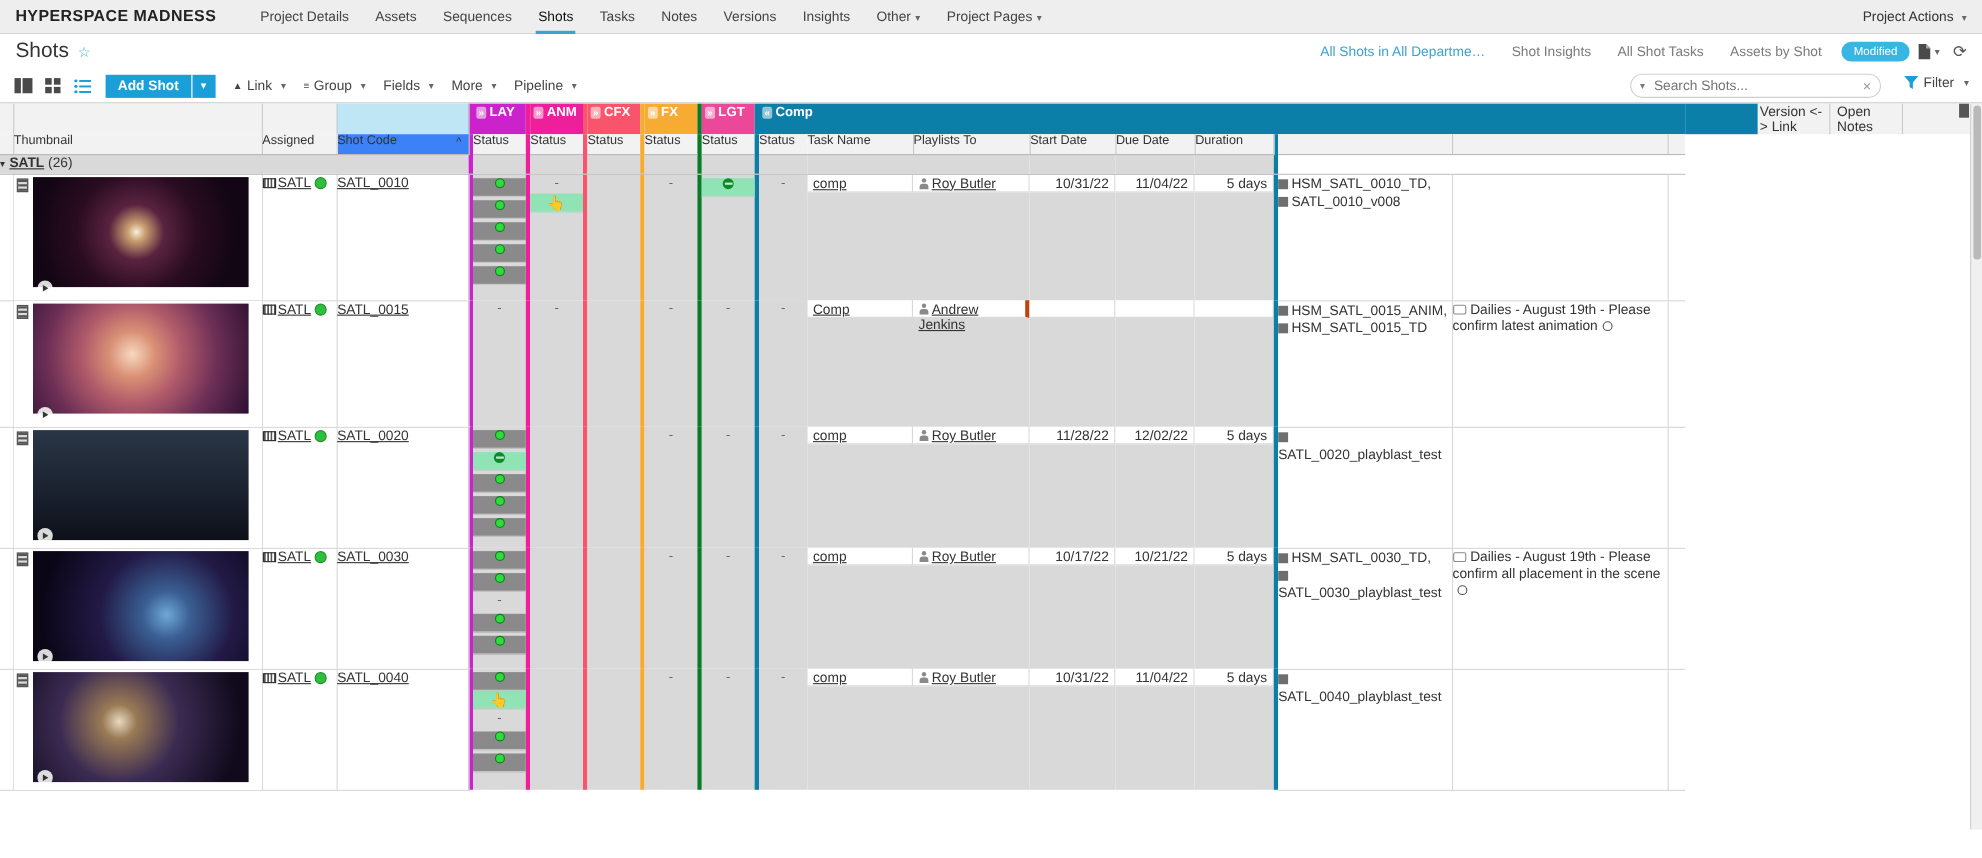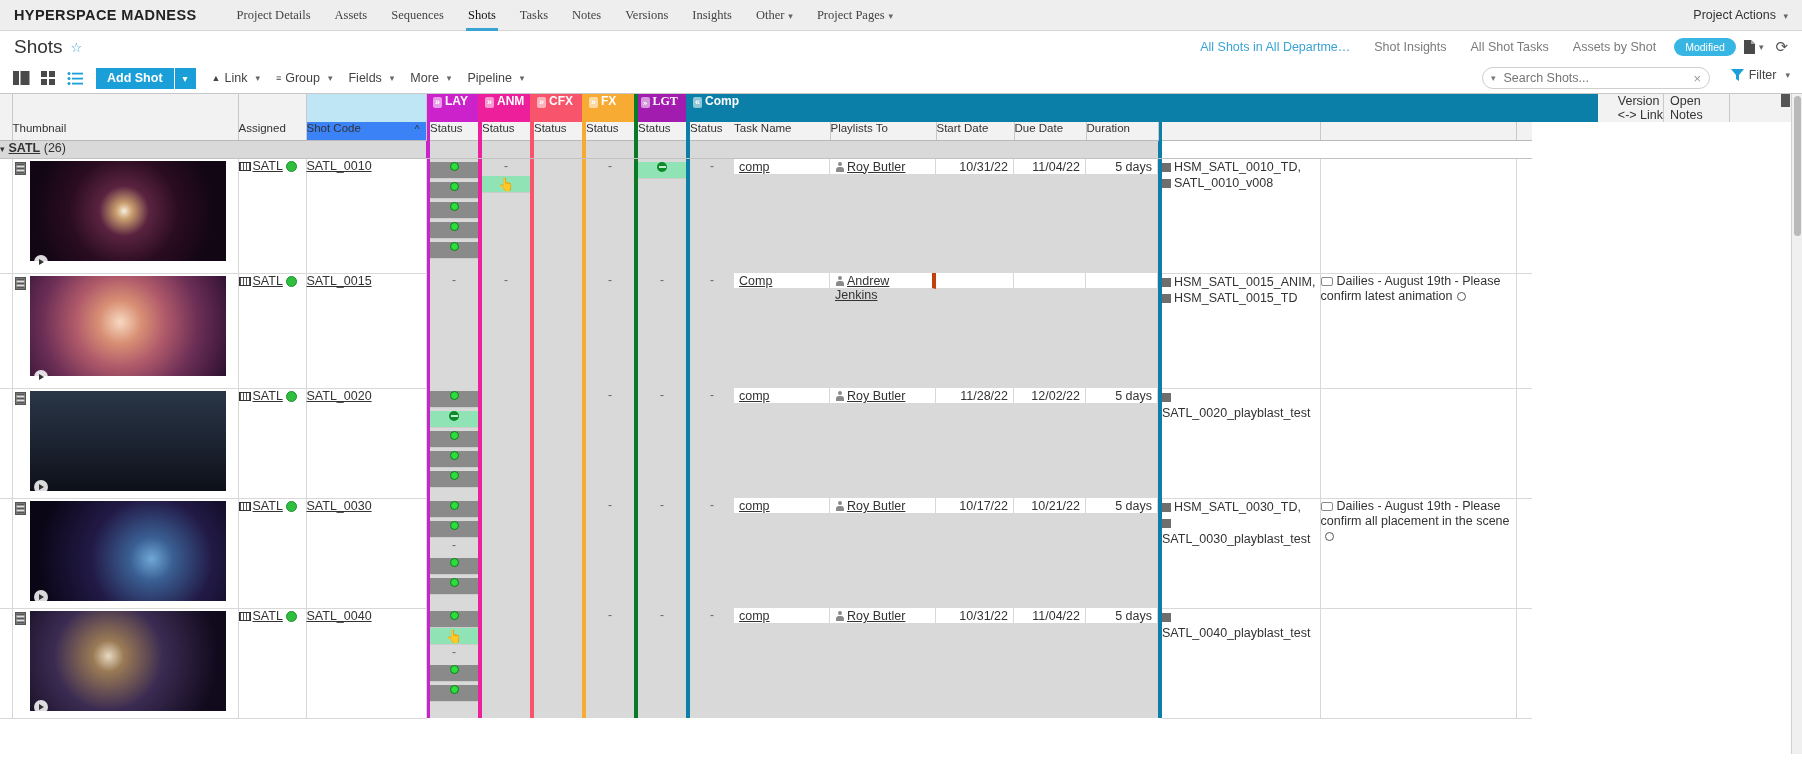--- a/index.html
+++ b/index.html
@@ -5,21 +5,21 @@
   * { box-sizing: border-box; margin:0; padding:0; }
   html,body { width:1802px; height:780px; overflow:hidden; background:#fff;
     font-family:"Liberation Sans", sans-serif; font-size:12.5px; color:#333; }
 
   
   .topnav { height:31px; background:#eeeeee; border-bottom:1px solid #d5d5d5;
     display:flex; align-items:center; padding:0 14px; position:relative; }
   .brand { font-size:14.5px; font-weight:bold; letter-spacing:.4px; color:#222; margin-right:28px; }
   .navitems { display:flex; align-items:center; height:31px; }
   .navitem { padding:0 12px; height:31px; line-height:31px; color:#444; font-size:12.5px;
-    white-space:nowrap; cursor:pointer; position:relative;font-family:Liberation Serif, serif; }
+    white-space:nowrap; cursor:pointer; position:relative; }
   .navitem.active { color:#111; }
   .navitem.active:after { content:""; position:absolute; left:10px; right:10px; bottom:0;
     height:3px; background:#3aa3d4; }
   .caret { font-size:9px; margin-left:4px; color:#666; }
   .proj-actions { position:absolute; right:14px; top:0; height:31px; line-height:31px;
     font-size:12.5px; color:#333; cursor:pointer; }
 
   
   .titlerow { height:32px; display:flex; align-items:center; padding:0 14px; position:relative;
     background:#fff; }
@@ -273,25 +273,25 @@
           <th style="background:#bfe6f5"></th>
           <th style="background:#cc22cc;border-right:none;padding:0"></th>
           <th colspan="1" style="background:#cc22cc;border-right:none;color:#fff;"><span class="pipe-hdr"><span class="chev">»</span><span>LAY</span></span></th>
           <th style="background:#ee1f9a;border-right:none;padding:0"></th>
           <th colspan="1" style="background:#ee1f9a;border-right:none;color:#fff;"><span class="pipe-hdr"><span class="chev">»</span><span>ANM</span></span></th>
           <th style="background:#f8546b;border-right:none;padding:0"></th>
           <th colspan="1" style="background:#f8546b;border-right:none;color:#fff;margin-left:40px;"><span class="pipe-hdr"><span class="chev">»</span><span>CFX</span></span></th>
           <th style="background:#f7ab33;border-right:none;padding:0"></th>
           <th colspan="1" style="background:#f7ab33;border-right:none;color:#fff;"><span class="pipe-hdr"><span class="chev">»</span><span>FX</span></span></th>
           <th style="background:#0a7a28;border-right:none;padding:0"></th>
-          <th colspan="1" style="background:#a21caf;border-right:none;color:#fff;font-family:Liberation Serif, serif;"><span class="pipe-hdr"><span class="chev">»</span><span>LGT</span></span></th>
+          <th colspan="1" style="background:#ec4899;border-right:none;color:#fff;"><span class="pipe-hdr"><span class="chev">»</span><span>LGT</span></span></th>
           <th style="background:#0c7fa8;border-right:none;padding:0"></th>
           <th colspan="10" style="background:#0c7fa8;border-right:none;color:#fff;"><span class="pipe-hdr"><span class="chev">«</span><span>Comp</span></span></th>
           <th style="background:#0c7fa8;border-right:none;padding:0"></th>
-          <th style="padding-left:20px;font-size:12.5px">Version &lt;-&gt; Link</th>
+          <th style="padding-left:2px;font-size:12.5px">Version &lt;-&gt; Link</th>
           <th style="padding-left:6px;font-size:12.5px">Open Notes</th>
           <th style="background:#f2f2f2;border-right:none"></th>
         </tr>
       <tr class="hdr2" id="hdr2">
           <th style="background:#f2f2f2;border-bottom:1px solid #b9b9b9"></th>
           <th>Thumbnail</th>
           <th>Assigned</th>
           <th style="background:#3b82f6;position:relative"><span>Shot Code</span><span style="position:absolute;right:6px;top:2px;font-size:10px;color:#333">^</span></th>
           <th style="background:#cc22cc;border-right:none;padding:0;border-bottom:none"></th>
           <th style="border-right:none;">Status</th>

